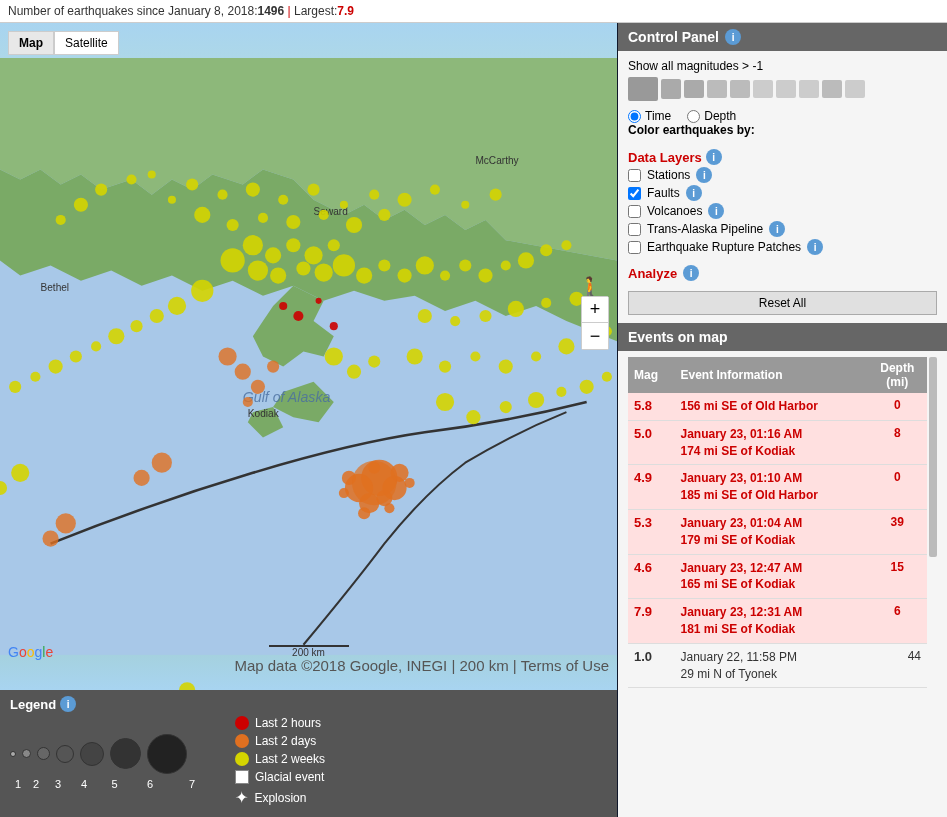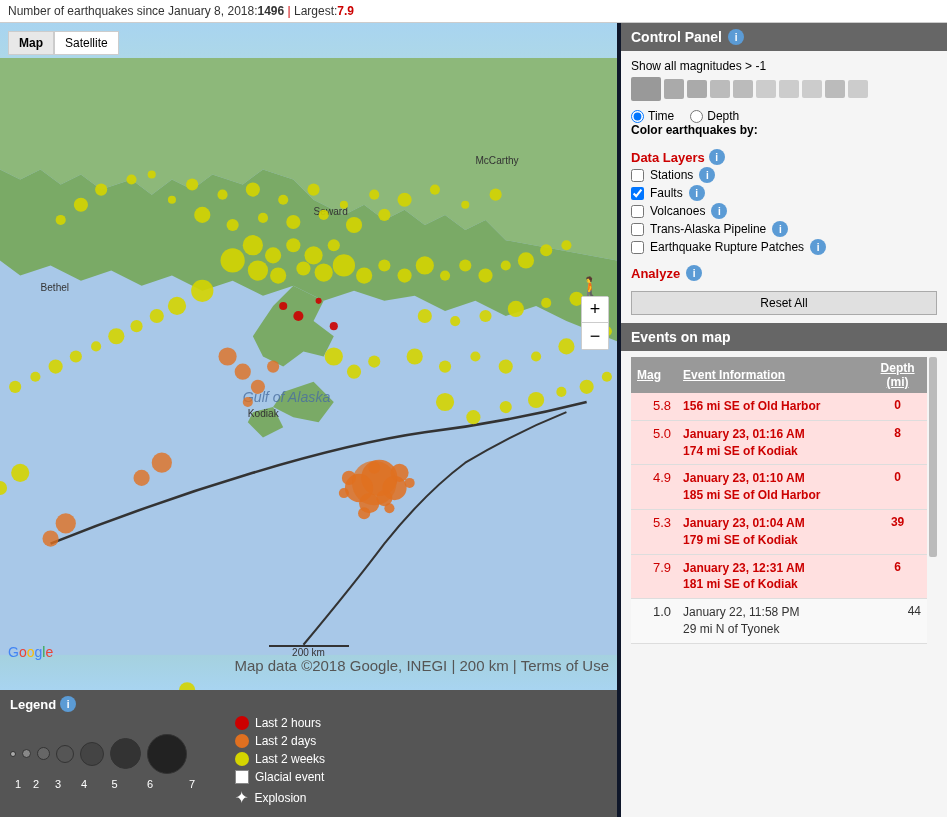--- a/index.html
+++ b/index.html
@@ -194,21 +194,21 @@
     .color-star {
       font-size: 16px;
     }
 
     
     #right-panel {
       width: 330px;
       background: #f5f5f5;
       display: flex;
       flex-direction: column;
-      border-left: 4px solid #0f172a;
+      border-left: 1px solid #0f172a;
       overflow-y: auto;
       flex-shrink: 0;
     }
 
     #control-panel-header {
       background: #666;
       color: #fff;
       padding: 6px 10px;
       font-size: 14px;
       font-weight: bold;
@@ -306,36 +306,34 @@
       width: 100%;
       border-collapse: collapse;
       font-size: 12px;
     }
     #events-table th {
       background: #999;
       color: #fff;
       padding: 4px 6px;
       text-align: left;
       font-weight: bold;
-      text-decoration: underline;
     }
     #events-table th:last-child { text-align: center; }
     #events-table td {
       padding: 5px 6px;
       border-bottom: 1px solid #ddd;
       vertical-align: top;
     }
     #events-table tr:nth-child(even) { background: #f9f9f9; }
     #events-table tr.highlighted { background: #ffe0e0; }
     #events-table .mag-cell {
-      font-weight: normal;
+      font-weight: bold;
       color: #cc0000;
       font-size: 13px;
       white-space: nowrap;
-      text-align: right;
     }
     #events-table .event-info { color: #cc0000; font-weight: bold; line-height: 1.4; }
     #events-table .depth-cell { text-align: center; font-weight: bold; color: #cc0000; }
     #events-table .normal-row td { color: #333; }
     #events-table .normal-row .mag-cell { color: #333; }
     #events-table .normal-row .event-info { color: #333; font-weight: normal; }
     #events-table .normal-row .depth-cell { color: #333; font-weight: normal; text-align: right; }
 
     
     .size-num-1 { width: 16px; }
@@ -686,20 +684,25 @@
                 <td class="mag-cell">4.9</td>
                 <td class="event-info">January 23, 01:10 AM<br>185 mi SE of Old Harbor</td>
                 <td class="depth-cell">0</td>
               </tr>
               <tr class="highlighted">
                 <td class="mag-cell">5.3</td>
                 <td class="event-info">January 23, 01:04 AM<br>179 mi SE of Kodiak</td>
                 <td class="depth-cell">39</td>
               </tr>
               <tr class="highlighted">
+                <td class="mag-cell">4.6</td>
+                <td class="event-info">January 23, 12:47 AM<br>165 mi SE of Kodiak</td>
+                <td class="depth-cell">15</td>
+              </tr>
+              <tr class="highlighted">
                 <td class="mag-cell">7.9</td>
                 <td class="event-info">January 23, 12:31 AM<br>181 mi SE of Kodiak</td>
                 <td class="depth-cell">6</td>
               </tr>
               <tr class="normal-row">
                 <td class="mag-cell">1.0</td>
                 <td class="event-info">January 22, 11:58 PM<br>29 mi N of Tyonek</td>
                 <td class="depth-cell">44</td>
               </tr>
             </tbody>

